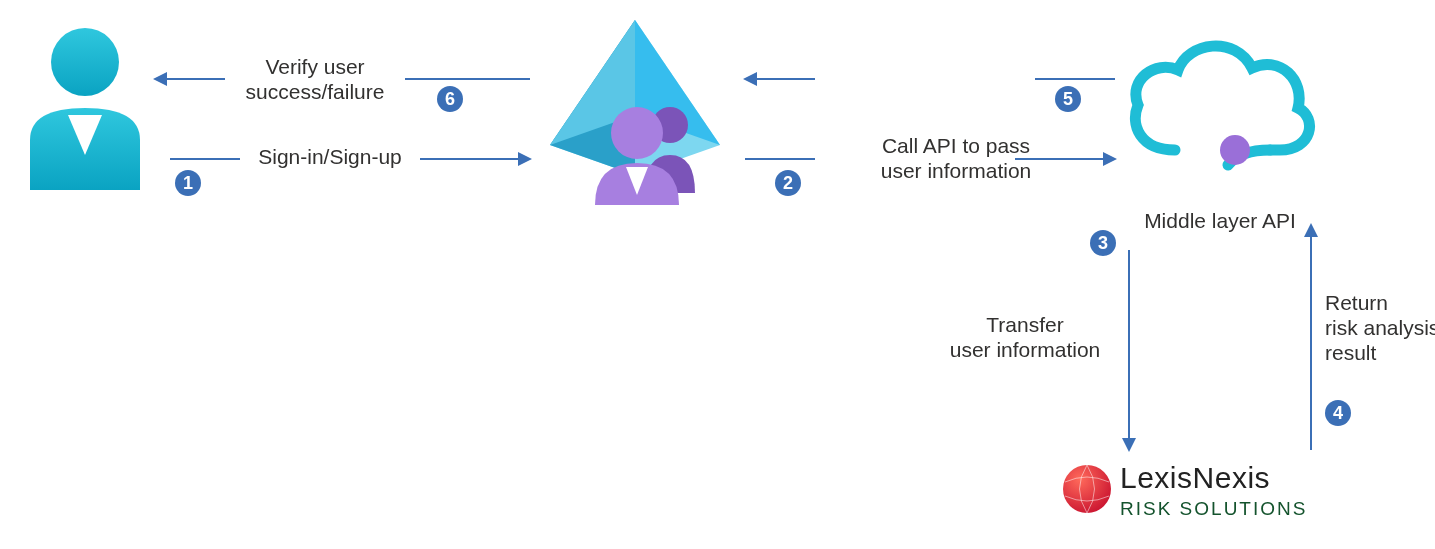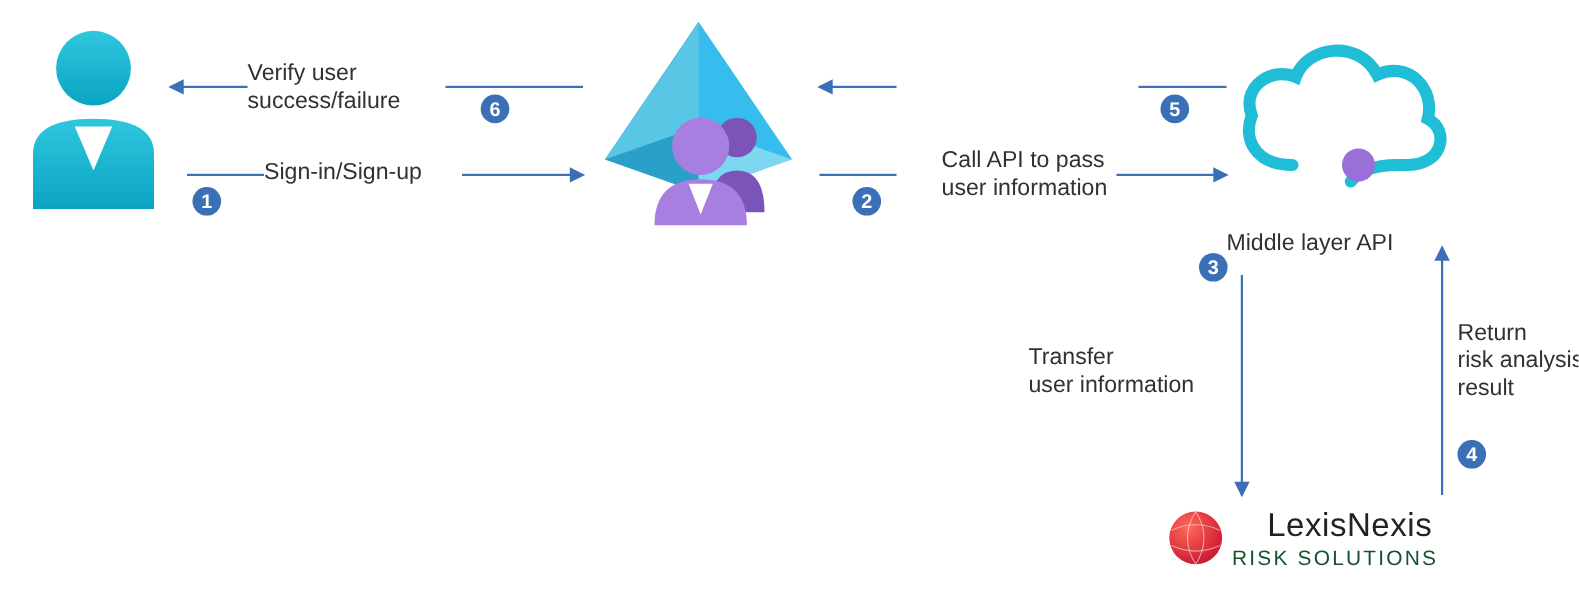--- a/index.html
+++ b/index.html
@@ -10,20 +10,21 @@
     font-family: "Segoe UI", Arial, sans-serif;
     font-size: 21px;
     color: #323130;
     background: #fff;
     position: relative;
   }
   .stage { position: relative; width: 1435px; height: 549px; }
 
   .label {
     position: absolute;
+    text-align: center;
     line-height: 1.2;
     white-space: pre;
   }
 
   .badge {
     position: absolute;
     width: 26px;
     height: 26px;
     border-radius: 50%;
     background: #3b6fb6;
@@ -127,21 +128,21 @@
         <stop offset="0" stop-color="#ff6a5b"></stop>
         <stop offset="1" stop-color="#c8102e"></stop>
       </radialGradient>
     </defs>
     <circle cx="27" cy="27" r="24" fill="url(#rg)"></circle>
     <path d="M5 20 Q27 10 49 20" stroke="#fff" stroke-width="1" fill="none" opacity="0.5"></path>
     <path d="M5 34 Q27 44 49 34" stroke="#fff" stroke-width="1" fill="none" opacity="0.5"></path>
     <path d="M27 3 Q12 27 27 51" stroke="#fff" stroke-width="1" fill="none" opacity="0.5"></path>
     <path d="M27 3 Q42 27 27 51" stroke="#fff" stroke-width="1" fill="none" opacity="0.5"></path>
   </svg>
-  <div class="label lexis-main" style="left:1120px; top:460px; text-align:left;margin-left:32px;">LexisNexis</div>
+  <div class="label lexis-main" style="left:1120px; top:460px; text-align:left;">LexisNexis</div>
   <div class="label lexis-sub" style="left:1120px; top:498px; text-align:left;">RISK SOLUTIONS</div>
 
   <div class="gap-line" style="left:170px; top:158px; width:70px;"></div>
   <div class="label" style="left:240px; top:144px; width:180px;">Sign-in/Sign-up</div>
   <div class="h-arrow" style="left:420px; top:158px; width:110px;">
     <div class="head-r"></div>
   </div>
   <div class="badge" style="left:175px; top:170px;">1</div>
 
   <div class="h-arrow" style="left:155px; top:78px; width:70px;">

